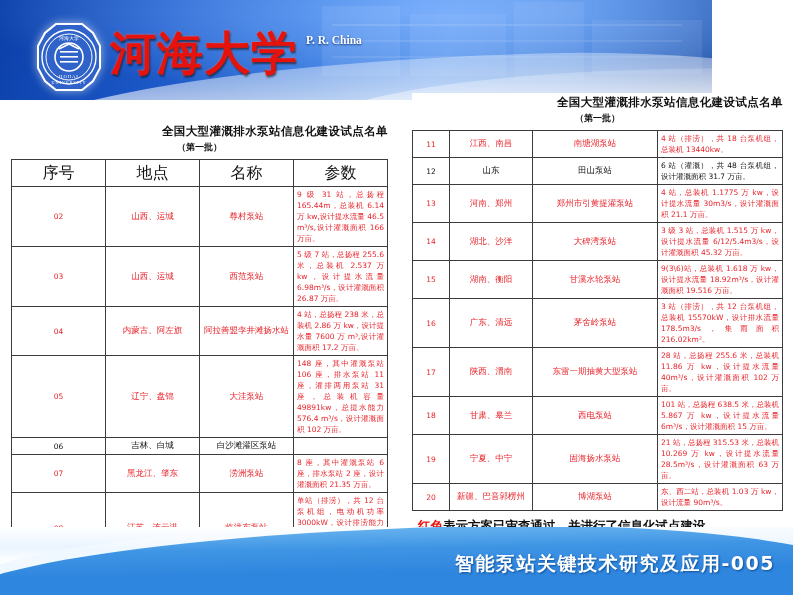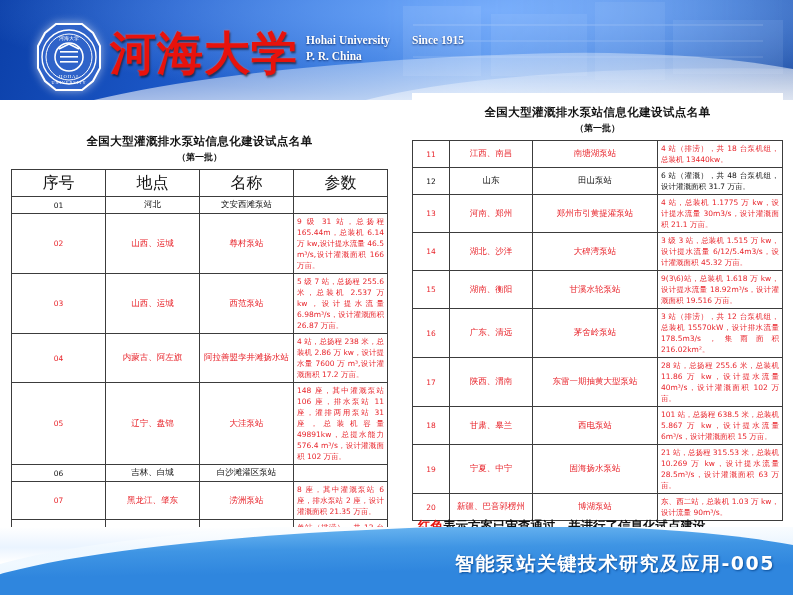--- a/index.html
+++ b/index.html
@@ -5,21 +5,21 @@
   html,body{margin:0;padding:0;}
   body{
     width:793px;height:595px;overflow:hidden;
     font-family:"Liberation Sans","DejaVu Sans",sans-serif;
     background:#ffffff;position:relative;
   }
   #slide{position:absolute;inset:0;width:793px;height:595px;overflow:hidden;background:#fff;}
 
   
   .header{
-    position:absolute;left:0;top:0;width:793px;height:100px;overflow:hidden;
+    position:absolute;left:0;top:0;width:712px;height:100px;overflow:hidden;
     background:
       radial-gradient(120% 160% at 62% 10%, rgba(120,175,255,.85) 0%, rgba(40,95,200,0) 55%),
       linear-gradient(110deg,#0b3fa8 0%,#1a55c4 22%,#2f72d8 45%,#4a8ae6 62%,#2f6fd0 80%,#17479f 100%);
   }
   .hdr-buildings{
     position:absolute;right:0;top:0;width:420px;height:100px;opacity:.30;
     background:
       linear-gradient(to right,rgba(255,255,255,0) 0%,rgba(255,255,255,.18) 30%,rgba(255,255,255,.32) 62%,rgba(255,255,255,.12) 100%);
   }
   .hdr-b{position:absolute;background:rgba(220,235,255,.35);}
@@ -77,23 +77,23 @@
     font-size:19px;font-weight:bold;color:#ffffff;letter-spacing:1.5px;
     text-shadow:1px 1px 2px rgba(0,60,130,.75);white-space:nowrap;
   }
 
   
   .panel{position:absolute;background:#ffffff;}
   .panel-left{left:11px;top:122px;width:377px;}
   .panel-right{left:412px;top:93px;width:371px;}
 
   .tbl-title{
-    text-align:center;font-weight:bold;color:#111;
-    font-family:"DejaVu Sans","Liberation Sans",sans-serif;
-    font-size:11.5px;letter-spacing:.4px;padding:12px 0 2px 0;
+    text-align:right;font-weight:bold;color:#111;
+    font-family:"DejaVu Sans","Liberation Sans",sans-serif;
+    font-size:11.5px;letter-spacing:.4px;padding:2px 0 2px 0;
   }
   .tbl-sub{
     text-align:center;font-weight:bold;color:#111;
     font-family:"DejaVu Sans","Liberation Sans",sans-serif;
     font-size:9px;padding:0 0 5px 0;
   }
 
   table.grid{border-collapse:collapse;width:100%;table-layout:fixed;background:#fff;}
   table.grid th, table.grid td{
     border:1px solid #3c3c3c;
@@ -155,46 +155,37 @@
           <text x="0" y="-17" font-size="5" fill="#ffffff" text-anchor="middle" font-family="'Liberation Serif',serif">河海大学</text>
           <text x="0" y="21" font-size="4.6" fill="#ffffff" text-anchor="middle" font-family="'Liberation Serif',serif" letter-spacing="1">HOHAI</text>
           <text x="0" y="26.5" font-size="4.2" fill="#ffffff" text-anchor="middle" font-family="'Liberation Serif',serif" letter-spacing="1">UNIVERSITY</text>
         </g>
       </svg>
     </div>
 
     <div class="logo-cn">河海大学</div>
 
     <div class="hdr-en">
-      <div>
-        <span>Hohai University</span><span class="gap"></span><span>Since  1915</span>
-      </div>
       <div>P. R. China</div>
     </div>
   </div>
 
   <div class="panel panel-left">
     <div class="tbl-title">全国大型灌溉排水泵站信息化建设试点名单</div>
     <div class="tbl-sub">（第一批）</div>
     <table class="grid">
       <thead>
         <tr>
           <th>序号</th>
           <th>地点</th>
           <th>名称</th>
           <th>参数</th>
         </tr>
       </thead>
       <tbody>
-          <tr>
-            <td class="c-no">01</td>
-            <td class="c-loc">河北</td>
-            <td class="c-name">文安西滩泵站</td>
-            <td class="c-par"></td>
-          </tr>
           <tr class="red">
             <td class="c-no">02</td>
             <td class="c-loc">山西、运城</td>
             <td class="c-name">尊村泵站</td>
             <td class="c-par">9 级 31 站，总扬程 165.44m，总装机 6.14 万 kw,设计提水流量 46.5 m³/s,设计灌溉面积 166 万亩。</td>
           </tr>
           <tr class="red">
             <td class="c-no">03</td>
             <td class="c-loc">山西、运城</td>
             <td class="c-name">西范泵站</td>

